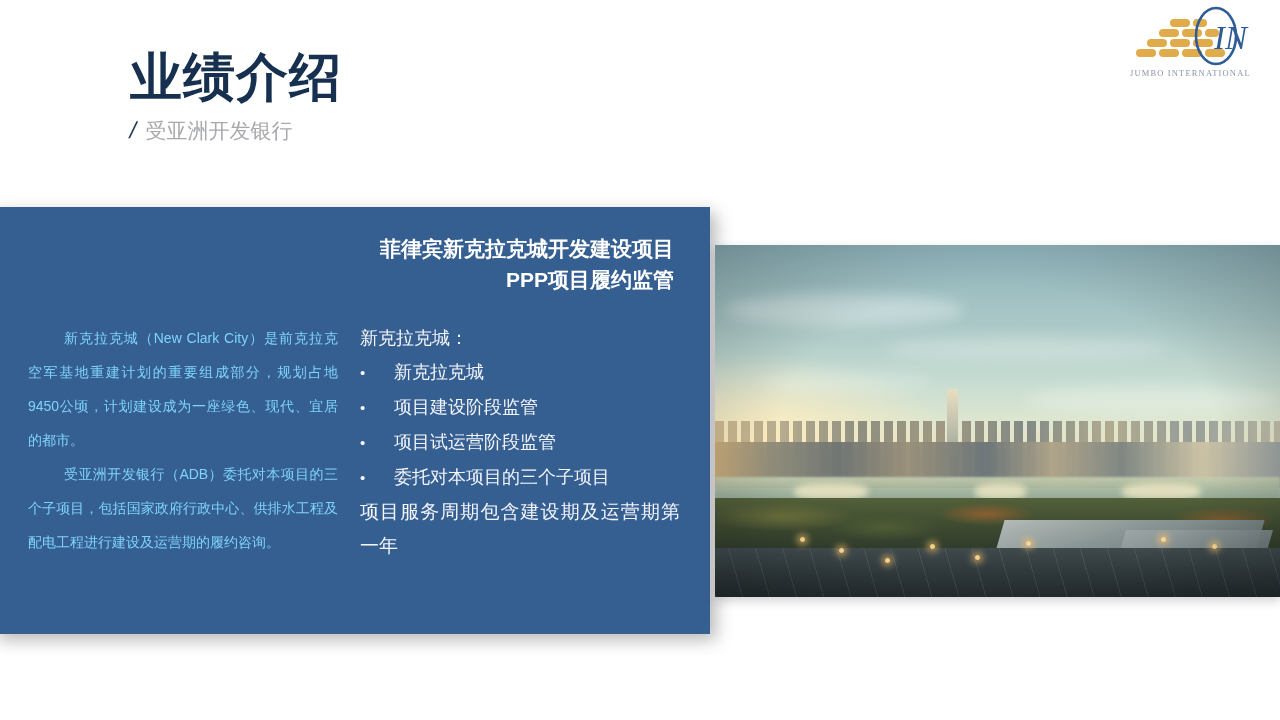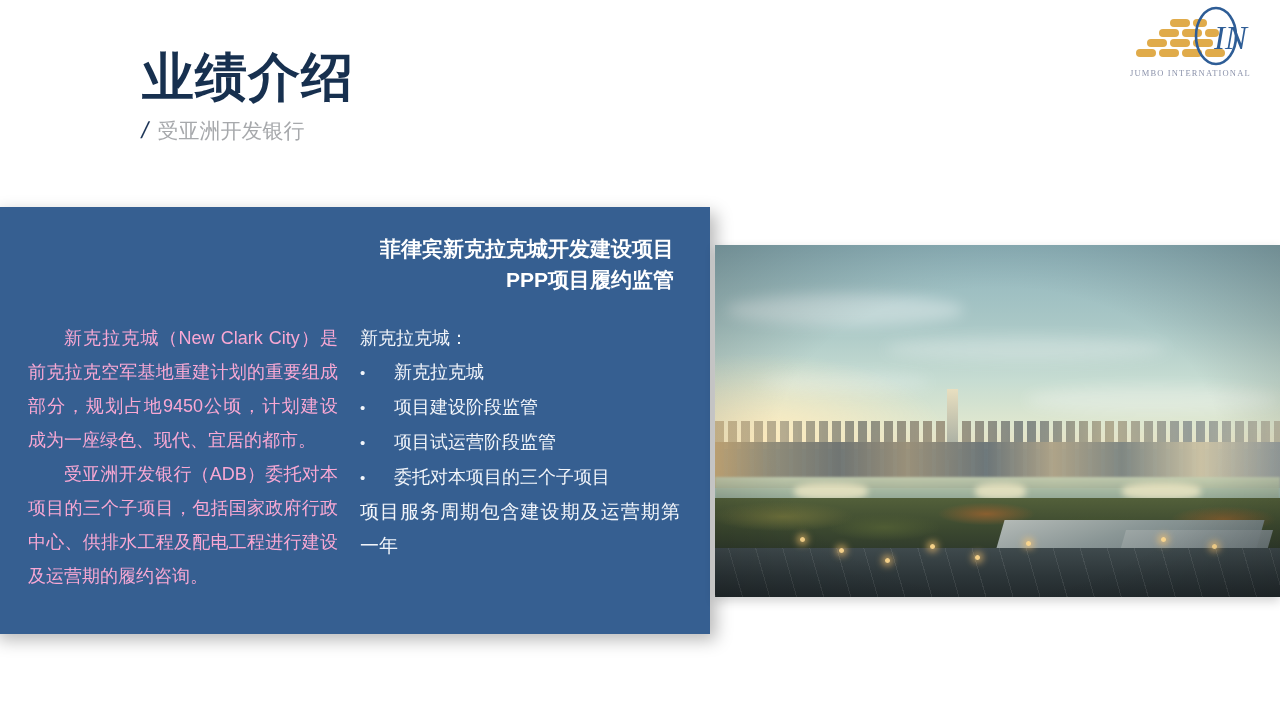--- a/index.html
+++ b/index.html
@@ -19,21 +19,21 @@
 
   .slide {
     position: absolute;
     inset: 0;
     background: #ffffff;
   }
 
   
   .header {
     position: absolute;
-    left: 142px;
+    left: 130px;
     top: 48px;
     width: 560px;
   }
   .page-title {
     font-size: 52px;
     line-height: 58px;
     font-weight: bold;
     color: #17304f;
     letter-spacing: 1px;
     margin: 0;
@@ -112,22 +112,22 @@
   .col-left {
     width: 310px;
     flex: 0 0 310px;
   }
   .col-right {
     width: 320px;
     flex: 0 0 320px;
   }
 
   .body-p {
-    color: #f9a8d4;
-    font-size: 18px;
+    color: #7dd3fc;
+    font-size: 14px;
     line-height: 34px;
     text-align: justify;
     text-align-last: left;
     text-indent: 36px;
     margin: 0;
   }
 
   .lead-line {
     color: #f2f5fa;
     font-size: 18px;

